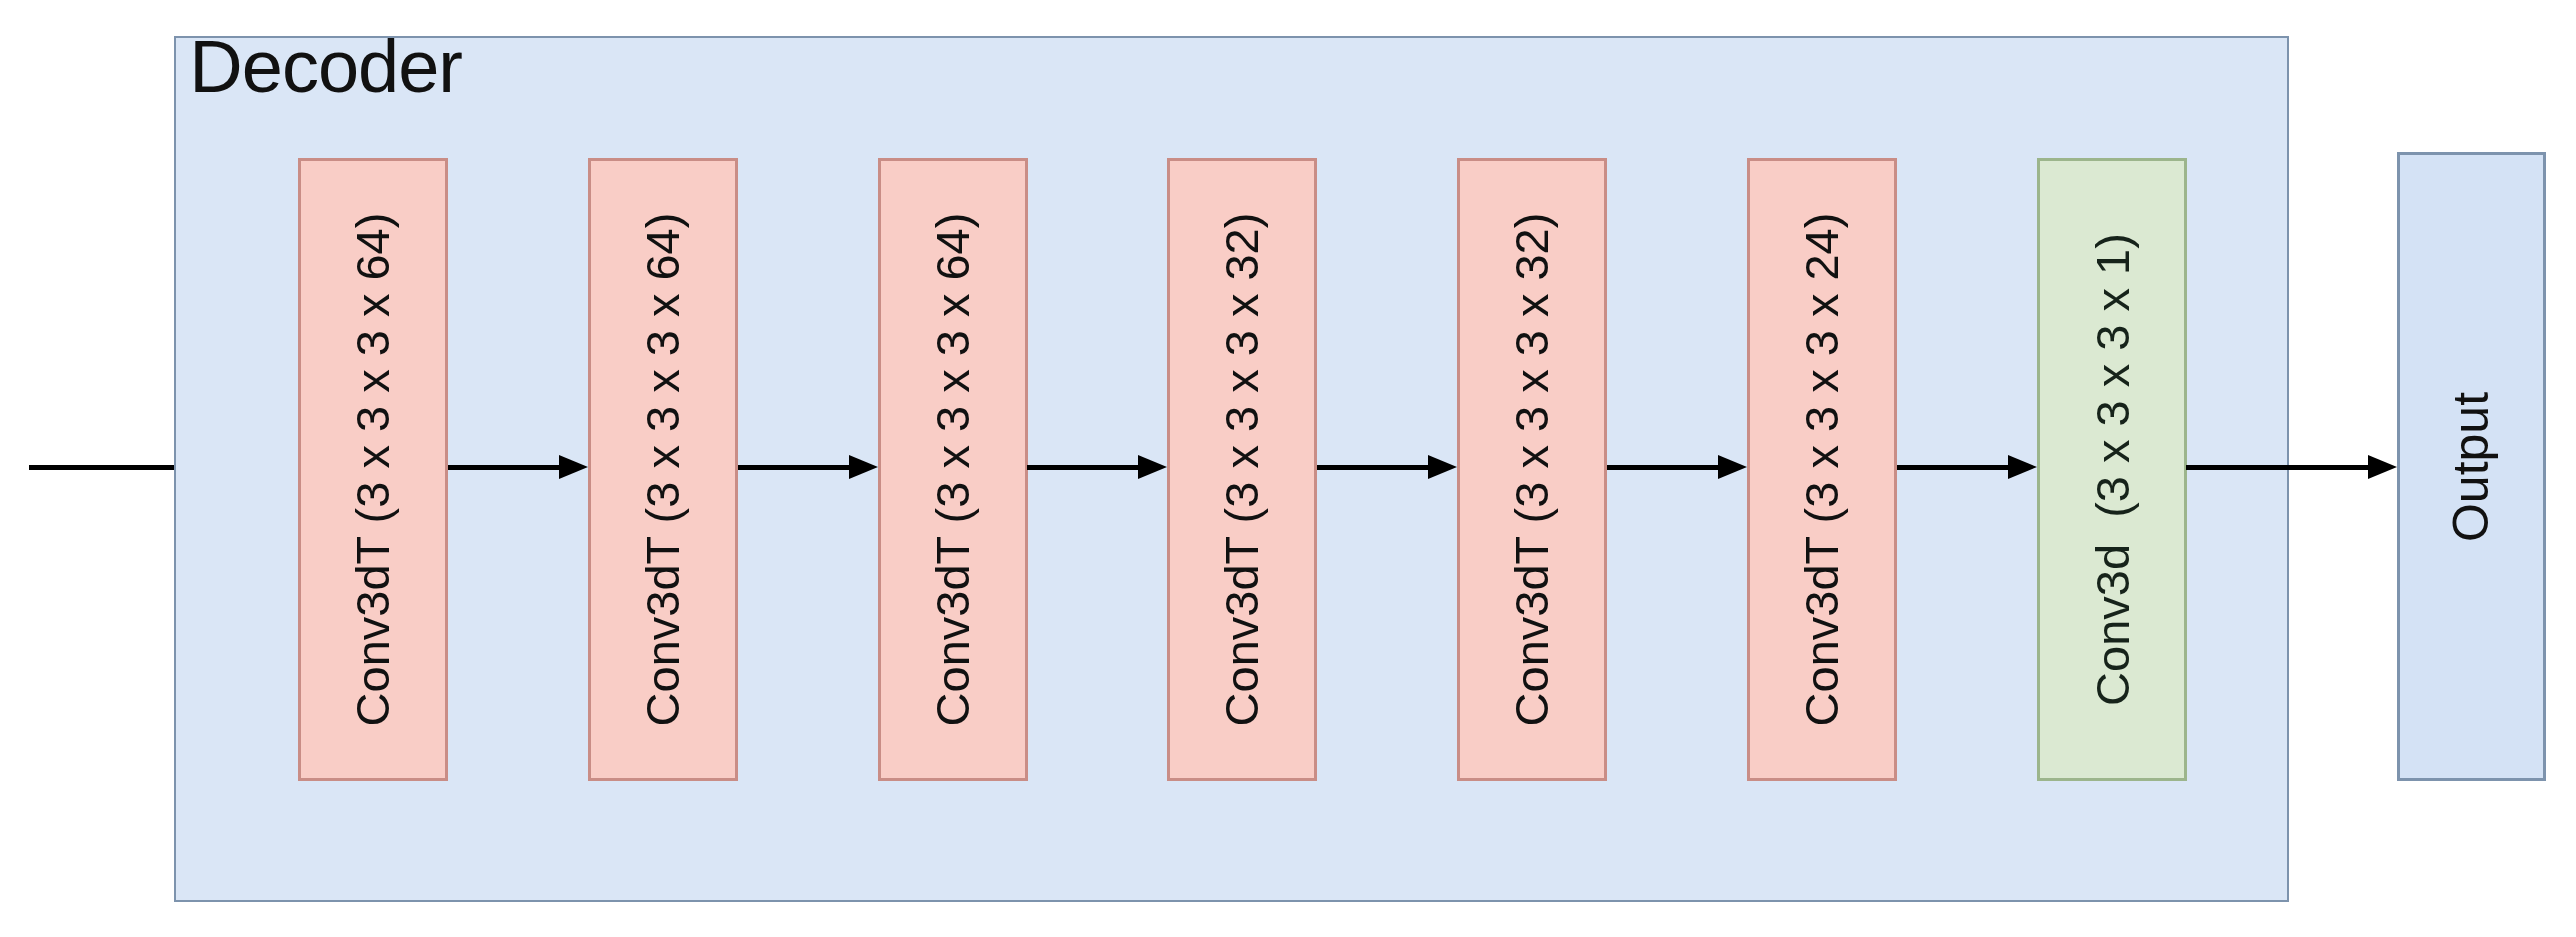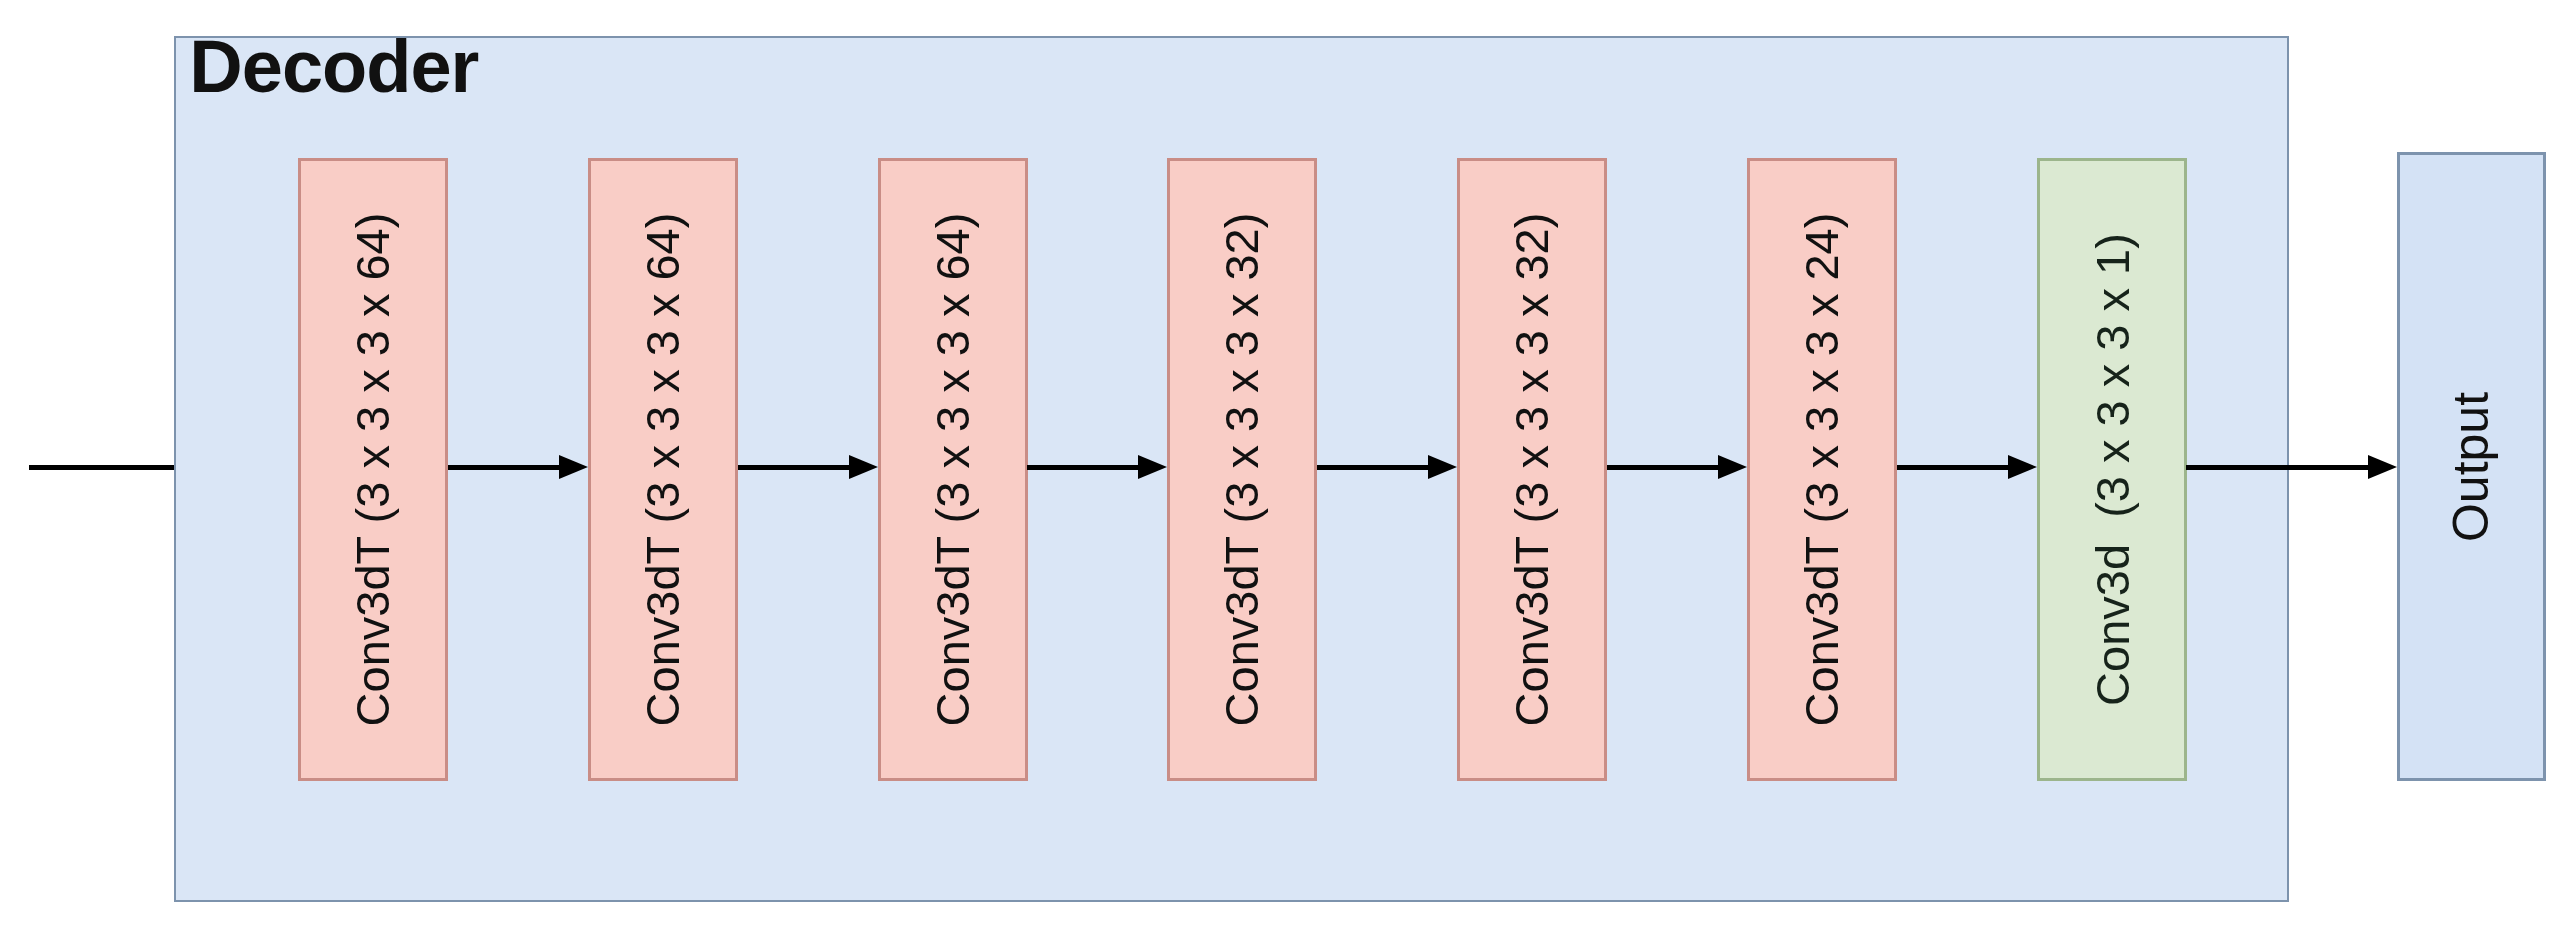--- a/index.html
+++ b/index.html
@@ -32,21 +32,21 @@
   }
   #decoder-title {
     position: absolute;
     left: 13.3px;
     top: -7.6px;
     font-size: 74px;
     line-height: 1;
     color: #111111;
     letter-spacing: -1px;
     white-space: nowrap;
-    font-weight: 700;
+    font-weight: 400;
   }
 
   
   .conv-block {
     position: absolute;
     top: 158px;
     width: 150px;
     height: 623px;
     box-sizing: border-box;
     display: flex;

